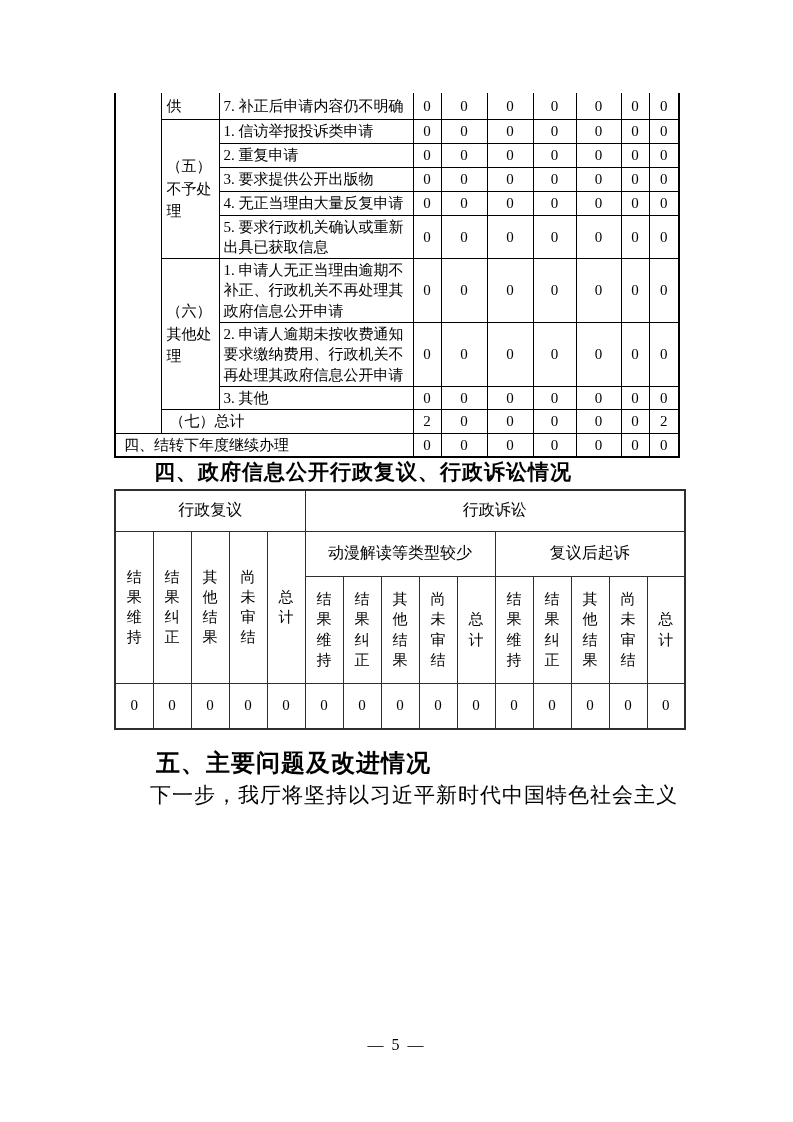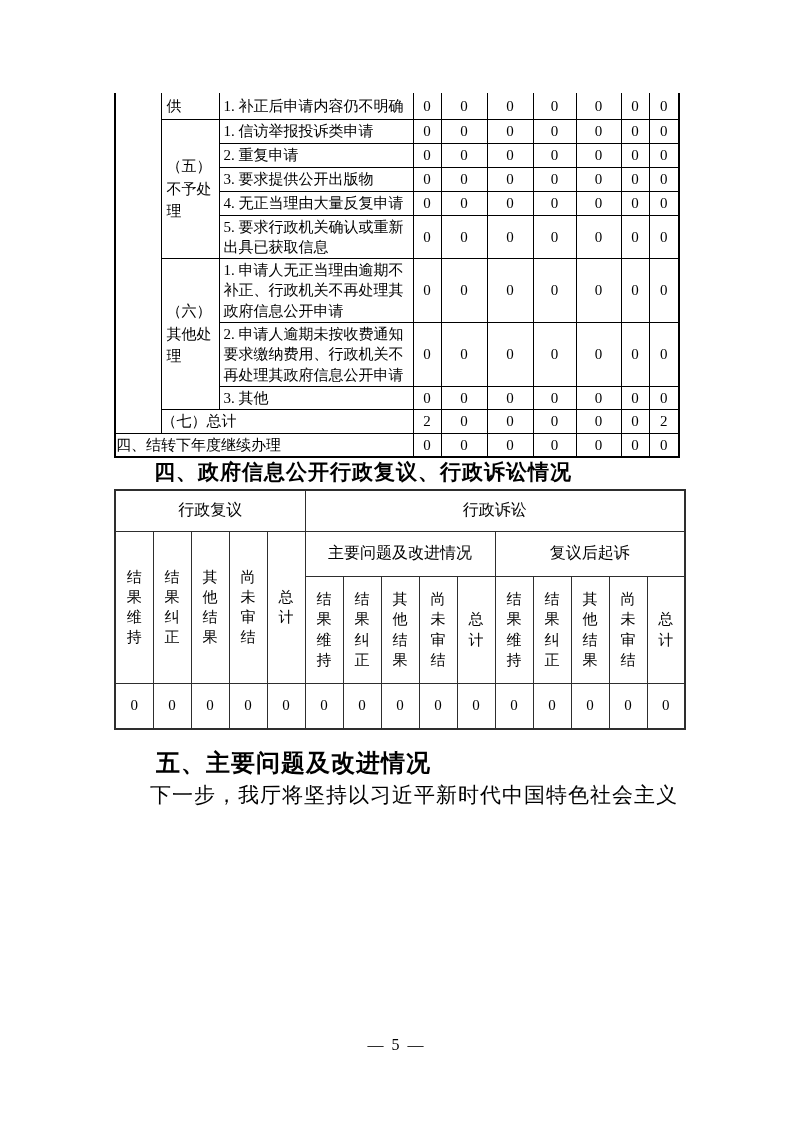--- a/index.html
+++ b/index.html
@@ -21,21 +21,21 @@
     table-layout:fixed;
     border:2px solid #000;
     border-top:none;
     font-size:15px;
   }
   table.t1 td { border:1px solid #000; vertical-align:middle; line-height:1.35; overflow:hidden; }
   table.t1 tr:first-child > td { border-top:none; }
   table.t1 td.num   { text-align:center; padding:0 1px; }
   table.t1 td.item  { text-align:left;  padding:1px 3px 1px 4px; }
   table.t1 td.cat   { text-align:left;  padding:1px 2px 1px 5px; line-height:1.5; }
-  table.t1 td.label { text-align:left;  padding:1px 2px 1px 0;margin-top:8px; }
+  table.t1 td.label { text-align:left;  padding:1px 2px 1px 8px;margin-top:8px; }
   tr.h26{height:26px} tr.h24{height:24px} tr.h36{height:36px}
   tr.h64{height:64px} tr.h22{height:22px}
 
   
   .h4 {
     position:absolute; left:154px; top:458px;
     font-family:"Liberation Sans","DejaVu Sans",sans-serif;
     font-weight:bold; font-size:21px; letter-spacing:1px;
     white-space:nowrap;
   }
@@ -95,21 +95,21 @@
         <col style="width:46px">
       <col style="width:43px">
         <col style="width:45px">
         <col style="width:28px">
         <col style="width:30px">
     </colgroup>
     <tbody>
         <tr class="h26">
       <td class="cat" rowspan="10"></td>
       <td class="cat">供</td>
-      <td class="item">1. 补正后申请内容仍不明确</td>
+      <td class="item">7. 补正后申请内容仍不明确</td>
       <td class="num">0</td>
       <td class="num">0</td>
       <td class="num">0</td>
       <td class="num">0</td>
       <td class="num">0</td>
       <td class="num">0</td>
       <td class="num">0</td>
     </tr>
     <tr class="h24">
       <td class="cat" rowspan="5">（五）不予处理</td>
@@ -236,21 +236,21 @@
           </td>
       <td rowspan="2">
             <div class="vtxt">其他结果</div>
           </td>
       <td rowspan="2">
             <div class="vtxt">尚未审结</div>
           </td>
       <td rowspan="2">
             <div class="vtxt">总计</div>
           </td>
-      <td class="grp" colspan="5">主要问题及改进情况</td>
+      <td class="grp" colspan="5">动漫解读等类型较少</td>
       <td class="grp" colspan="5">复议后起诉</td>
     </tr>
     <tr class="th107">
       <td>
             <div class="vtxt">结果维持</div>
           </td>
       <td>
             <div class="vtxt">结果纠正</div>
           </td>
       <td>

